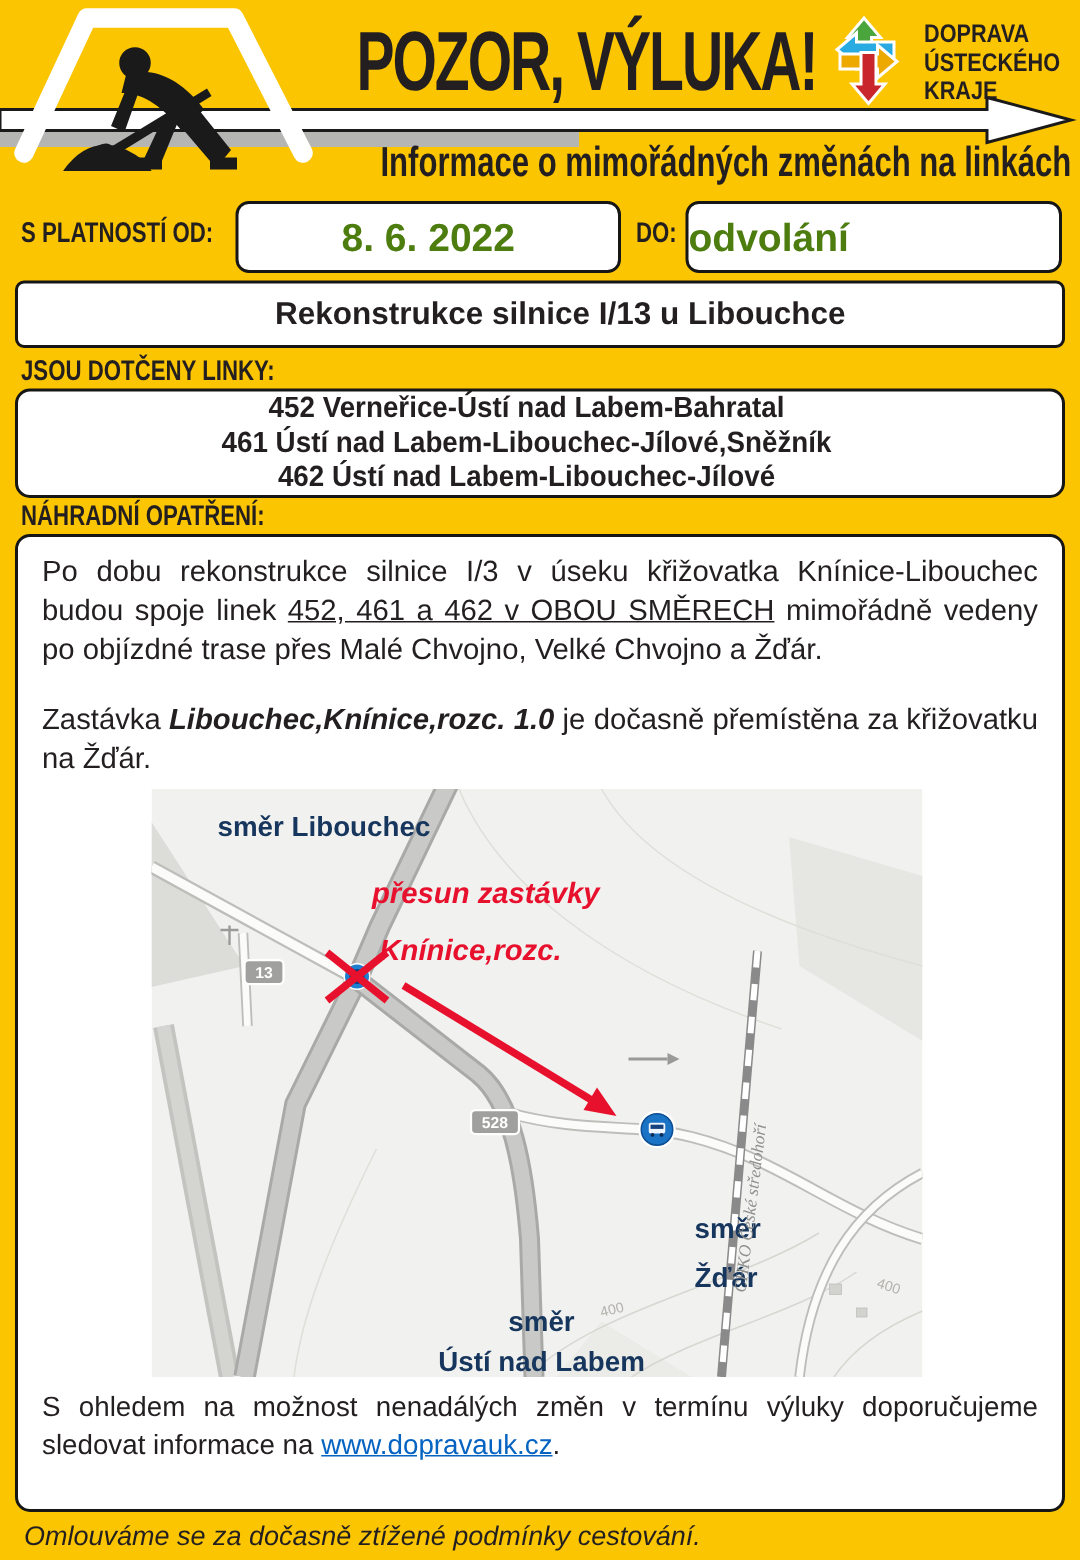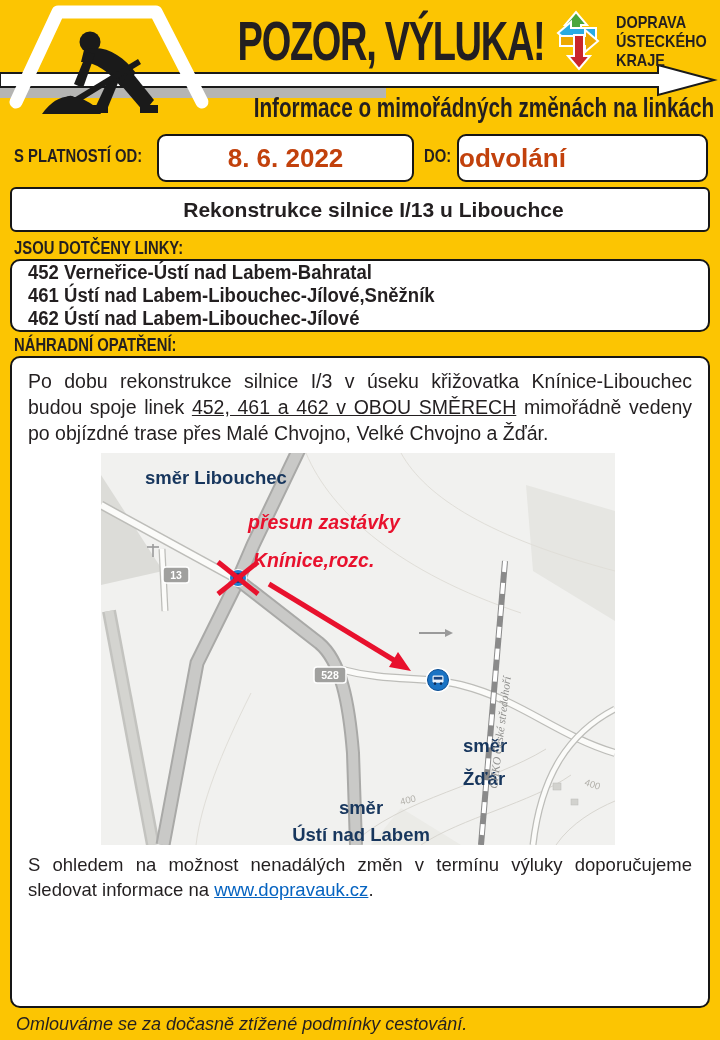--- a/index.html
+++ b/index.html
@@ -34,27 +34,27 @@
   }
   .lbl-od{left:14px;top:145px;}
   .lbl-do{left:424px;top:145px;}
   .white-box{
     background:#fff;border:2px solid #161616;box-sizing:border-box;
   }
   .box-od{left:157px;top:134px;width:257px;height:48px;border-radius:9px;
     display:flex;align-items:center;justify-content:center;}
   .box-do{left:457px;top:134px;width:251px;height:48px;border-radius:9px;
     display:flex;align-items:center;justify-content:flex-start;}
-  .red-value{color:#c2410c;font-size:26px;font-weight:bold;}
+  .red-value{color:#4d7c0f;font-size:26px;font-weight:bold;}
   .title-box{left:10px;top:187px;width:700px;height:45px;border-radius:6px;
     display:flex;align-items:center;justify-content:center;
     font-size:21px;font-weight:bold;padding-left:27px;}
   .lbl-linky{left:14px;top:237px;}
   .lines-box{left:10px;top:259px;width:700px;height:73px;border-radius:10px;
-    display:flex;flex-direction:column;justify-content:center;padding-left:16px;}
+    display:flex;flex-direction:column;justify-content:center;padding-left:16px;text-align:center;}
   .line-item{font-size:19.5px;font-weight:bold;line-height:23px;white-space:nowrap;
     transform:scaleX(.95);transform-origin:0 50%;}
   .lbl-opatreni{left:14px;top:334px;}
   .main-box{left:10px;top:356px;width:700px;height:652px;border-radius:10px;
     padding:6px 16px;box-sizing:border-box;}
   .main-box p{font-size:19.5px;line-height:26px;text-align:justify;margin:0;}
   .p1{margin-top:4px !important;}
   .p2,.p3{margin-top:21px !important;}
   .bold-u{font-weight:normal;text-decoration:underline;}
   .stop-name{font-weight:bold;font-style:italic;}
@@ -132,20 +132,21 @@
   <div class="line-item">452 Verneřice-Ústí nad Labem-Bahratal</div>
   <div class="line-item">461 Ústí nad Labem-Libouchec-Jílové,Sněžník</div>
   <div class="line-item">462 Ústí nad Labem-Libouchec-Jílové</div>
 </div>
 
 <div class="abs cond-label lbl-opatreni">NÁHRADNÍ OPATŘENÍ:</div>
 
 <div class="abs white-box main-box">
   <p class="p1"><span>Po dobu rekonstrukce silnice I/3 v úseku křižovatka Knínice-Libouchec budou spoje linek </span><span class="bold-u">452, 461 a 462 v OBOU SMĚRECH</span><span> mimořádně vedeny po objízdné trase přes Malé Chvojno, Velké Chvojno a Žďár.</span></p>
 
+  <p class="p2"><span>Zastávka </span><span class="stop-name">Libouchec,Knínice,rozc. 1.0</span><span> je dočasně přemístěna za křižovatku na Žďár.</span></p>
 
 
   <div class="map-wrap">
     <svg width="514" height="392" viewBox="0 0 514 392">
       <rect x="0" y="0" width="514" height="392" fill="#f1f1ef"></rect>
 
       <polygon points="0,22 62,118 0,132" fill="#dcdcd8"></polygon>
       <polygon points="425,32 514,58 514,168 432,118" fill="#e6e6e2"></polygon>
       <polygon points="300,355 360,392 270,392" fill="#ebebe7"></polygon>
 

